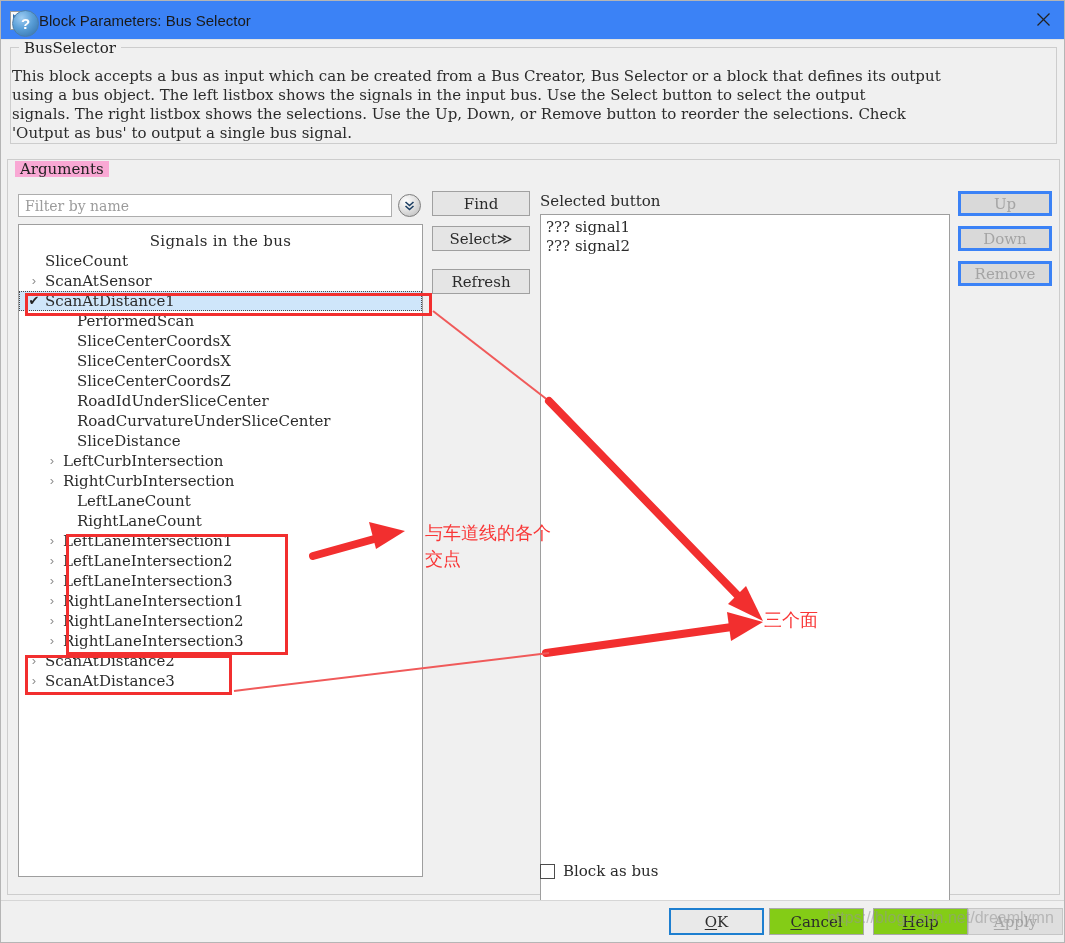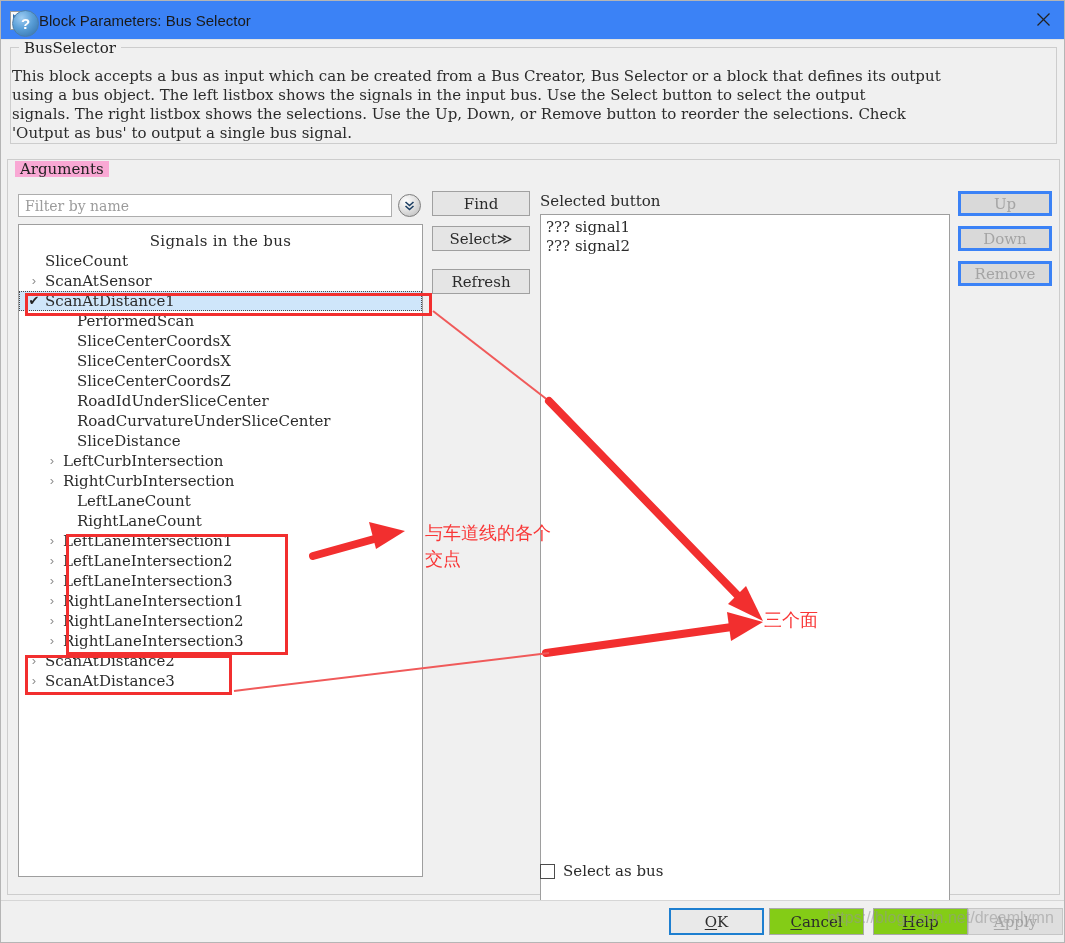--- a/index.html
+++ b/index.html
@@ -400,21 +400,21 @@
       <div class="sel-row">??? signal1</div>
       <div class="sel-row">??? signal2</div>
     </div>
 
   <div class="right-btn" id="btn-up">Up</div>
   <div class="right-btn" id="btn-down">Down</div>
   <div class="right-btn" id="btn-remove">Remove</div>
 
   <div id="outbus-row">
     <span id="outbus-box"></span>
-    <span id="outbus-label">Select as bus</span>
+    <span id="outbus-label">Block as bus</span>
   </div>
 
   <div id="footer"></div>
   <div id="help-icon">?</div>
   <div class="foot-btn" id="btn-ok">
       <span><u>O</u>K</span>
     </div>
   <div class="foot-btn" id="btn-cancel">
       <span><u>C</u>ancel</span>
     </div>

